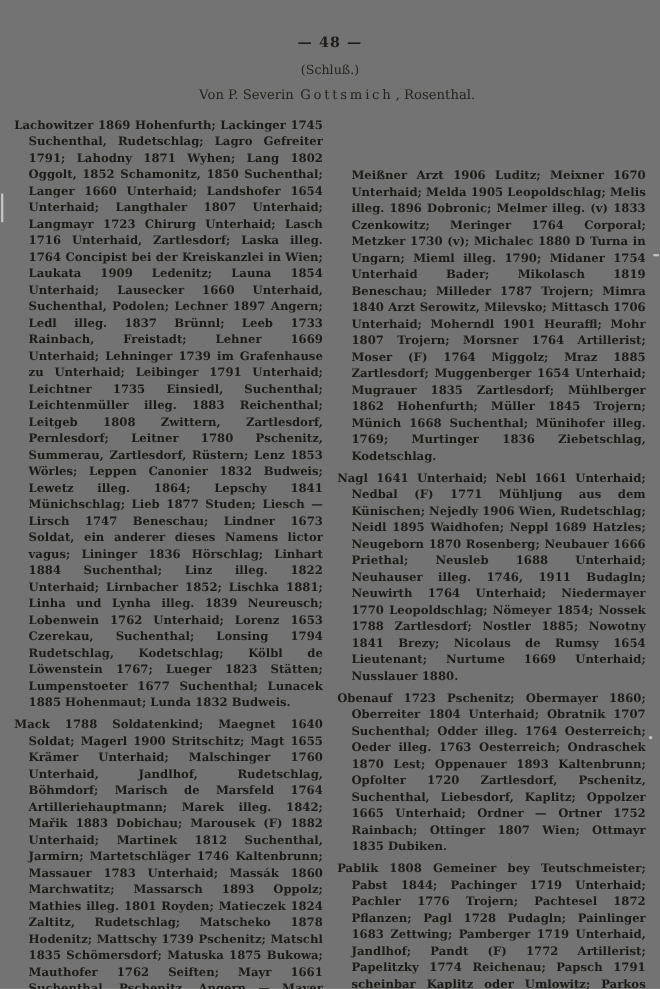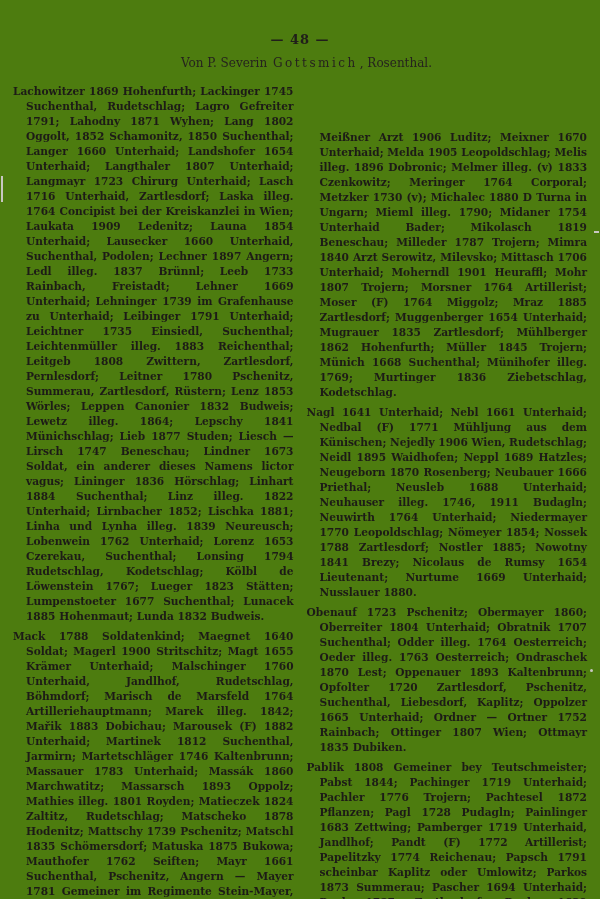--- a/index.html
+++ b/index.html
@@ -9,21 +9,21 @@
     width: 600px;
     height: 899px;
     overflow: hidden;
     font-family: "DejaVu Serif", serif;
     color: #1d1b17;
   }
   .sheet {
     position: relative;
     width: 600px;
     height: 899px;
-    background: #4d7c0f;
+    background: #737373;
     box-sizing: border-box;
     padding-top: 32px;
   }
   .pagenum {
     text-align: center;
     font-size: 13px;
     font-weight: bold;
     letter-spacing: 1px;
     color: #201e1a;
   }
@@ -87,20 +87,21 @@
   .speck.s3 { left: 590px; top: 669px; width: 3px; height: 3px; border-radius: 50%; }
 </style>
 </head>
 <body>
 
 <div class="sheet">
 
   <div class="pagenum">— 48 —</div>
 
 
+  <div class="subtitle">(Schluß.)</div>
 
   <div class="byline">
     <span>Von P. Severin</span>
     <span class="author">Gottsmich</span><span>, Rosenthal.</span>
   </div>
 
   <div class="cols">
 
     <div class="col">
       <p class="entry">Lachowitzer 1869 Hohenfurth; Lackinger 1745 Suchenthal, Rudetschlag; Lagro Gefreiter 1791; Lahodny 1871 Wyhen; Lang 1802 Oggolt, 1852 Schamonitz, 1850 Suchenthal; Langer 1660 Unterhaid; Landshofer 1654 Unterhaid; Langthaler 1807 Unterhaid; Langmayr 1723 Chirurg Unterhaid; Lasch 1716 Unterhaid, Zartlesdorf; Laska illeg. 1764 Concipist bei der Kreiskanzlei in Wien; Laukata 1909 Ledenitz; Launa 1854 Unterhaid; Lausecker 1660 Unterhaid, Suchenthal, Podolen; Lechner 1897 Angern; Ledl illeg. 1837 Brünnl; Leeb 1733 Rainbach, Freistadt; Lehner 1669 Unterhaid; Lehninger 1739 im Grafenhause zu Unterhaid; Leibinger 1791 Unterhaid; Leichtner 1735 Einsiedl, Suchenthal; Leichtenmüller illeg. 1883 Reichenthal; Leitgeb 1808 Zwittern, Zartlesdorf, Pernlesdorf; Leitner 1780 Pschenitz, Summerau, Zartlesdorf, Rüstern; Lenz 1853 Wörles; Leppen Canonier 1832 Budweis; Lewetz illeg. 1864; Lepschy 1841 Münichschlag; Lieb 1877 Studen; Liesch — Lirsch 1747 Beneschau; Lindner 1673 Soldat, ein anderer dieses Namens lictor vagus; Lininger 1836 Hörschlag; Linhart 1884 Suchenthal; Linz illeg. 1822 Unterhaid; Lirnbacher 1852; Lischka 1881; Linha und Lynha illeg. 1839 Neureusch; Lobenwein 1762 Unterhaid; Lorenz 1653 Czerekau, Suchenthal; Lonsing 1794 Rudetschlag, Kodetschlag; Kölbl de Löwenstein 1767; Lueger 1823 Stätten; Lumpenstoeter 1677 Suchenthal; Lunacek 1885 Hohenmaut; Lunda 1832 Budweis.</p>

